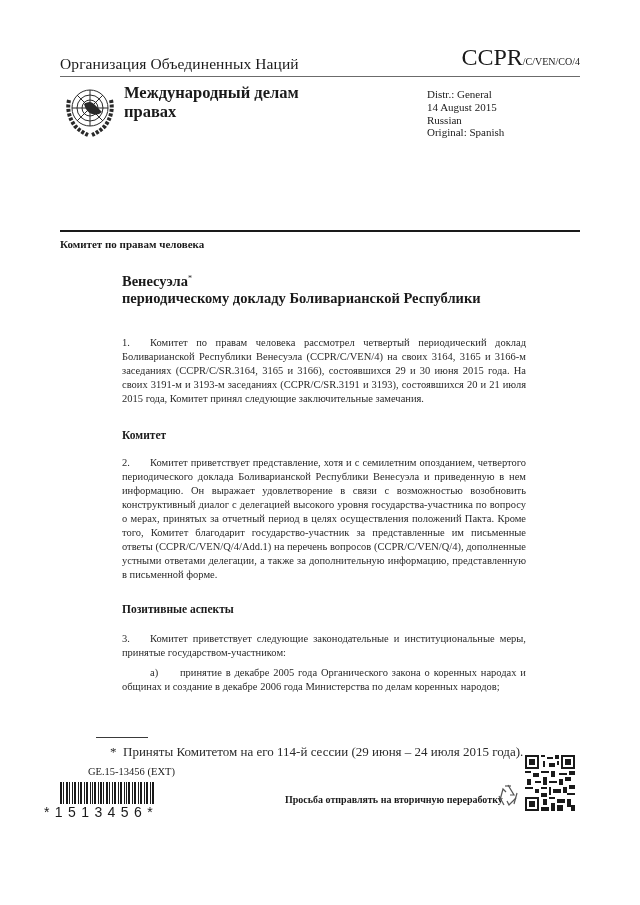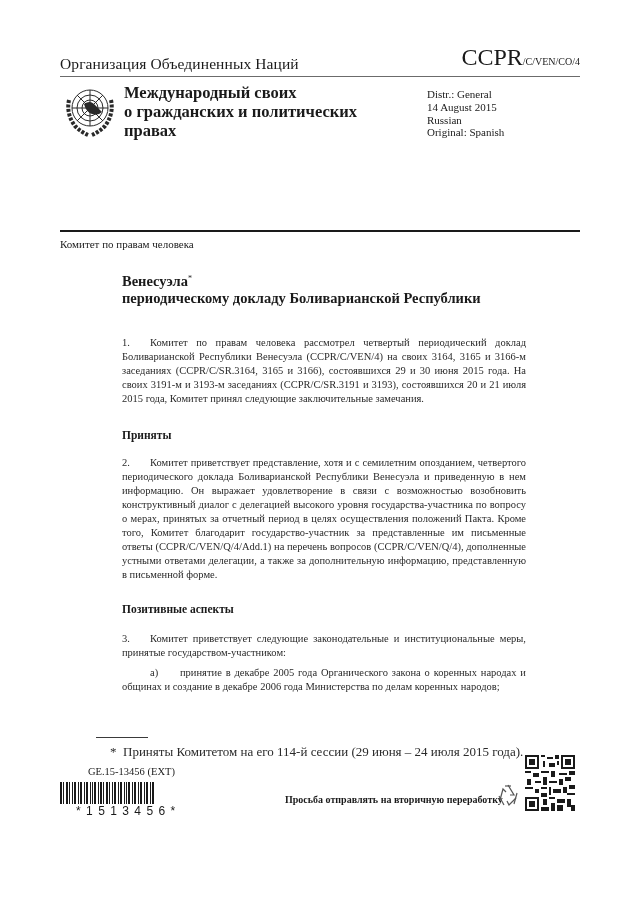--- a/index.html
+++ b/index.html
@@ -8,33 +8,33 @@
   .abs { position: absolute; }
   .org-name { left: 60px; top: 55px; font-size: 15.5px; letter-spacing: 0.1px; }
   .symbol { right: 60px; top: 44px; white-space: nowrap; }
   .symbol .big { font-size: 24px; margin-top: 24px; }
   .symbol .small { font-size: 10px; }
   .rule-top { left: 60px; top: 76px; width: 520px; height: 1px; background: #6b6b6b; }
   .un-logo { left: 62px; top: 82px; width: 56px; height: 60px; }
   .covenant-title { left: 124px; top: 83px; font-size: 16.5px; font-weight: bold; line-height: 19px; width: 280px; }
   .distr { left: 427px; top: 88px; font-size: 11px; line-height: 12.8px; }
   .rule-thick { left: 60px; top: 230px; width: 520px; height: 2px; background: #1a1a1a; }
-  .committee { left: 60px; top: 238px; font-size: 11px; font-weight: normal; }
+  .committee { left: 60px; top: 238px; font-size: 11px; font-weight: bold; }
   .doc-title { left: 122px; top: 270px; width: 420px; font-size: 14.5px; font-weight: bold; line-height: 17px; }
   .doc-title sup { font-size: 8px; font-weight: normal; vertical-align: 5px; }
   .para { left: 122px; width: 404px; font-size: 10.5px; line-height: 14px; text-align: justify; color: #2a2a2a; }
   .para .num { display: inline-block; width: 28px; }
   .sub-item { left: 122px; width: 404px; font-size: 10.5px; line-height: 14px; text-align: justify; color: #2a2a2a; text-indent: 28px; }
   .sub-item .lbl { display: inline-block; width: 30px; text-indent: 0; }
   .heading { left: 122px; font-size: 11.5px; font-weight: bold; }
   .fn-rule { left: 96px; top: 737px; width: 52px; height: 1px; background: #3a3a3a; }
   .footnote { left: 110px; top: 744px; font-size: 13px; color: #2a2a2a; }
   .job-number { left: 60px; top: 766px; font-size: 10.5px; margin-left: 28px; }
   .barcode { left: 60px; top: 782px; width: 96px; height: 22px; }
-  .barcode-text { left: 76px; top: 804px; width: 96px; font-family: "Liberation Sans", sans-serif; font-size: 12px; letter-spacing: 5.4px; }
+  .barcode-text { left: 44px; top: 804px; width: 96px; font-family: "Liberation Sans", sans-serif; font-size: 14px; letter-spacing: 5.4px; }
   .recycle-text { left: 285px; top: 794px; font-size: 10px; font-weight: bold; }
   .recycle-icon { left: 495px; top: 782px; width: 26px; height: 26px; }
   .qr { left: 525px; top: 755px; width: 50px; height: 56px; }
 </style>
 </head>
 <body>
 
 <div class="abs org-name">Организация Объединенных Наций</div>
 <div class="abs symbol">
   <span class="big">CCPR</span><span class="small">/C/VEN/CO/4</span>
@@ -52,22 +52,21 @@
       <line x1="15" y1="13" x2="41" y2="39"></line>
       <line x1="41" y1="13" x2="15" y2="39"></line>
     </g>
     <path d="M22 22 q6 -4 10 0 q4 4 8 8 q-4 4 -10 2 q-6 -2 -8 -10z" fill="#2a2a2a"></path>
     <path d="M7 18 q-3 14 6 26 q6 6 13 9" fill="none" stroke="#2a2a2a" stroke-width="4" stroke-dasharray="3 1.5"></path>
     <path d="M49 18 q3 14 -6 26 q-6 6 -13 9" fill="none" stroke="#2a2a2a" stroke-width="4" stroke-dasharray="3 1.5"></path>
   </svg>
 </div>
 
 <div class="abs covenant-title">
-  <div>Международный своих</div>
-  <div>о гражданских и политических</div>
+  <div>Международный делам</div>
   <div>правах</div>
 </div>
 
 <div class="abs distr">
   <div>Distr.: General</div>
   <div>14 August 2015</div>
   <div>Russian</div>
   <div>Original: Spanish</div>
 </div>
 
@@ -76,21 +75,21 @@
 
 <div class="abs doc-title">
   <div><span>Венесуэла</span><sup>*</sup></div>
   <div>периодическому докладу Боливарианской Республики</div>
 </div>
 
 <div class="abs para" style="top:336px;">
   <span class="num">1.</span><span>Комитет по правам человека рассмотрел четвертый периодический доклад Боливарианской Республики Венесуэла (CCPR/C/VEN/4) на своих 3164, 3165 и 3166-м заседаниях (CCPR/C/SR.3164, 3165 и 3166), состоявшихся 29 и 30 июня 2015 года. На своих 3191-м и 3193-м заседаниях (CCPR/C/SR.3191 и 3193), состоявшихся 20 и 21 июля 2015 года, Комитет принял следующие заключительные замечания.</span>
 </div>
 
-<div class="abs heading" style="top:429px;">Приняты</div>
+<div class="abs heading" style="top:429px;">Комитет</div>
 
 <div class="abs para" style="top:456px;">
   <span class="num">2.</span><span>Комитет приветствует представление, хотя и с семилетним опозданием, четвертого периодического доклада Боливарианской Республики Венесуэла и приведенную в нем информацию. Он выражает удовлетворение в связи с возможностью возобновить конструктивный диалог с делегацией высокого уровня государства-участника по вопросу о мерах, принятых за отчетный период в целях осуществления положений Пакта. Кроме того, Комитет благодарит государство-участник за представленные им письменные ответы (CCPR/C/VEN/Q/4/Add.1) на перечень вопросов (CCPR/C/VEN/Q/4), дополненные устными ответами делегации, а также за дополнительную информацию, представленную в письменной форме.</span>
 </div>
 
 <div class="abs heading" style="top:603px;">Позитивные аспекты</div>
 
 <div class="abs para" style="top:632px;">
   <span class="num">3.</span><span>Комитет приветствует следующие законодательные и институциональные меры, принятые государством-участником:</span>
 </div>

